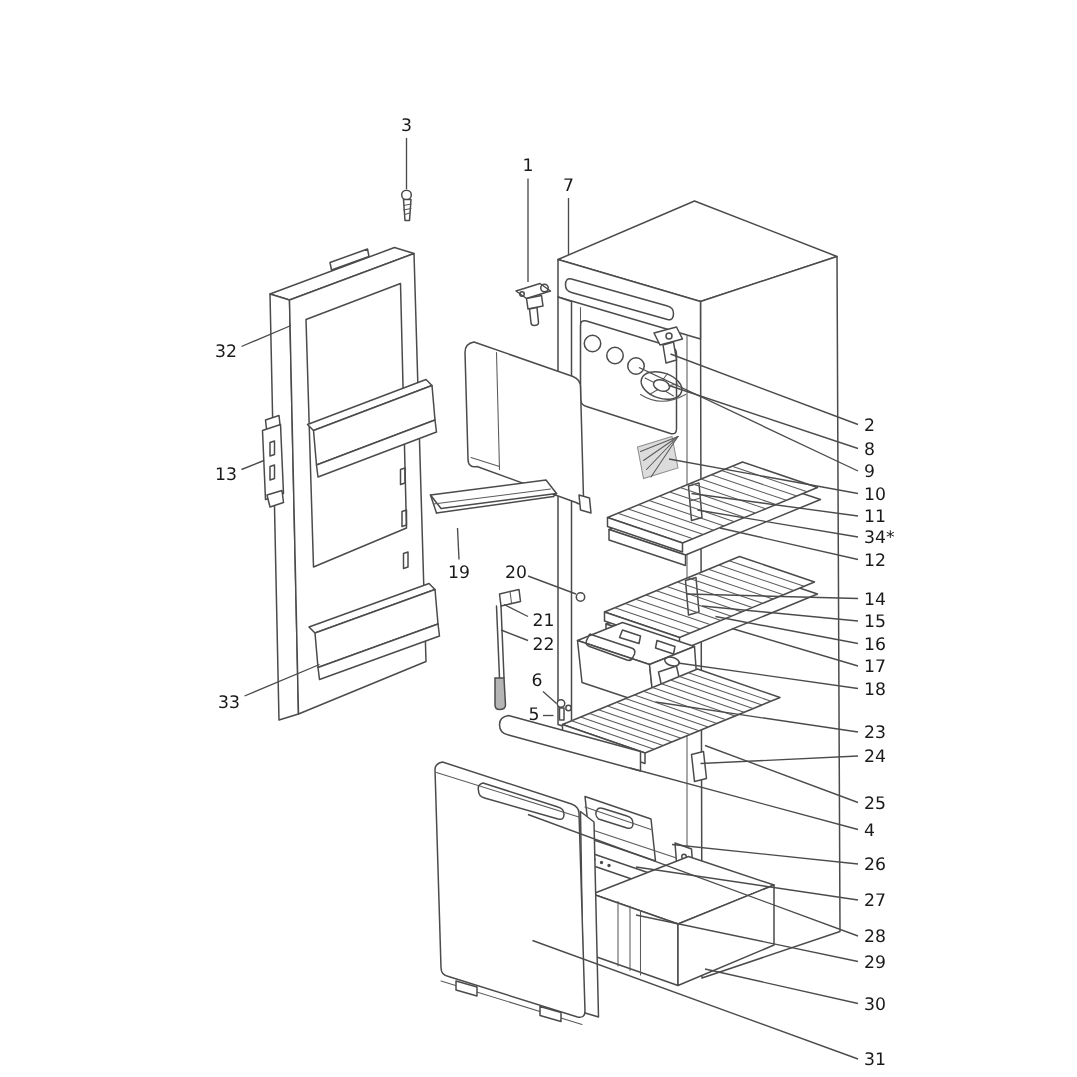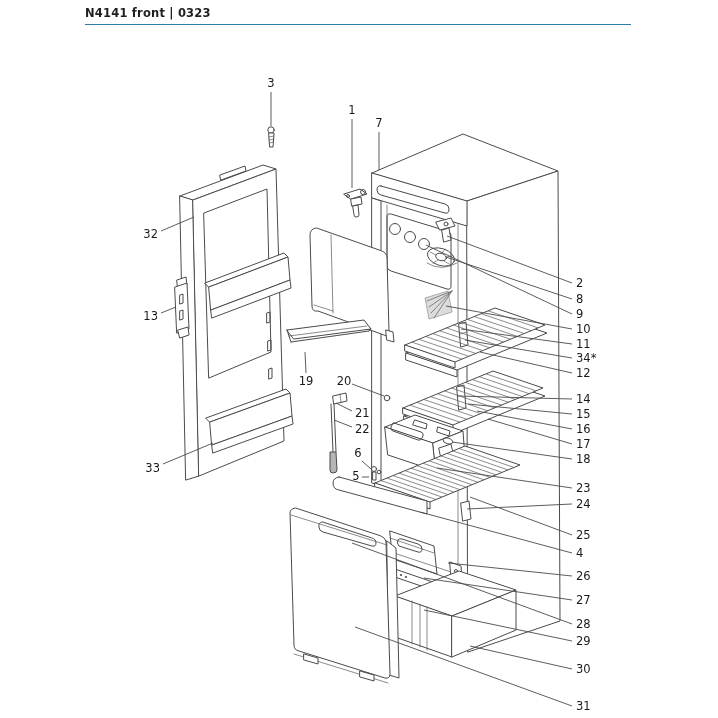--- a/index.html
+++ b/index.html
@@ -13,24 +13,20 @@
   .ln{fill:#fff;stroke:#4b4b4b;stroke-width:1;stroke-linejoin:round;stroke-linecap:round;}
   .nofill{fill:none;stroke:#4b4b4b;stroke-width:1;stroke-linejoin:round;stroke-linecap:round;}
   .thin{fill:none;stroke:#5a5a5a;stroke-width:.7;stroke-linecap:round;}
   .callout-text{font-family:"DejaVu Sans","Liberation Sans",sans-serif;font-size:11.5px;fill:#1a1a1a;}
   .callout-line{stroke:#4b4b4b;stroke-width:.9;fill:none;}
 </style>
 </head>
 <body>
 
 <div class="page">
-  <div class="header">
-    <span class="title">N4141 front | 0323</span>
-    <div class="rule" id="header-rule" style="border-bottom-color: rgb(46, 124, 168);"></div>
-  </div>
 
   <svg id="diagram-svg" width="718" height="718" viewBox="0 0 718 718">
 
     <g>
       <path class="ln" d="M372,173 L463,134 L558,171 L467,201 Z"></path>
       <path class="ln" d="M467,201 L558,171 L560,621 L468,652 Z"></path>
       <path class="ln" d="M372,173 L467,201 L467,226 L372,198 Z"></path>
       <path class="nofill" d="M381,186 L445,204 Q449,205 449,209 Q449,214 445,213 L381,195 Q377,194 377,190 Q377,185 381,186 Z"></path>
       <path class="ln" d="M372,198 L381,201 L381,486 L372,483 Z"></path>
       <line class="thin" x1="458" y1="224" x2="458" y2="650"></line>

